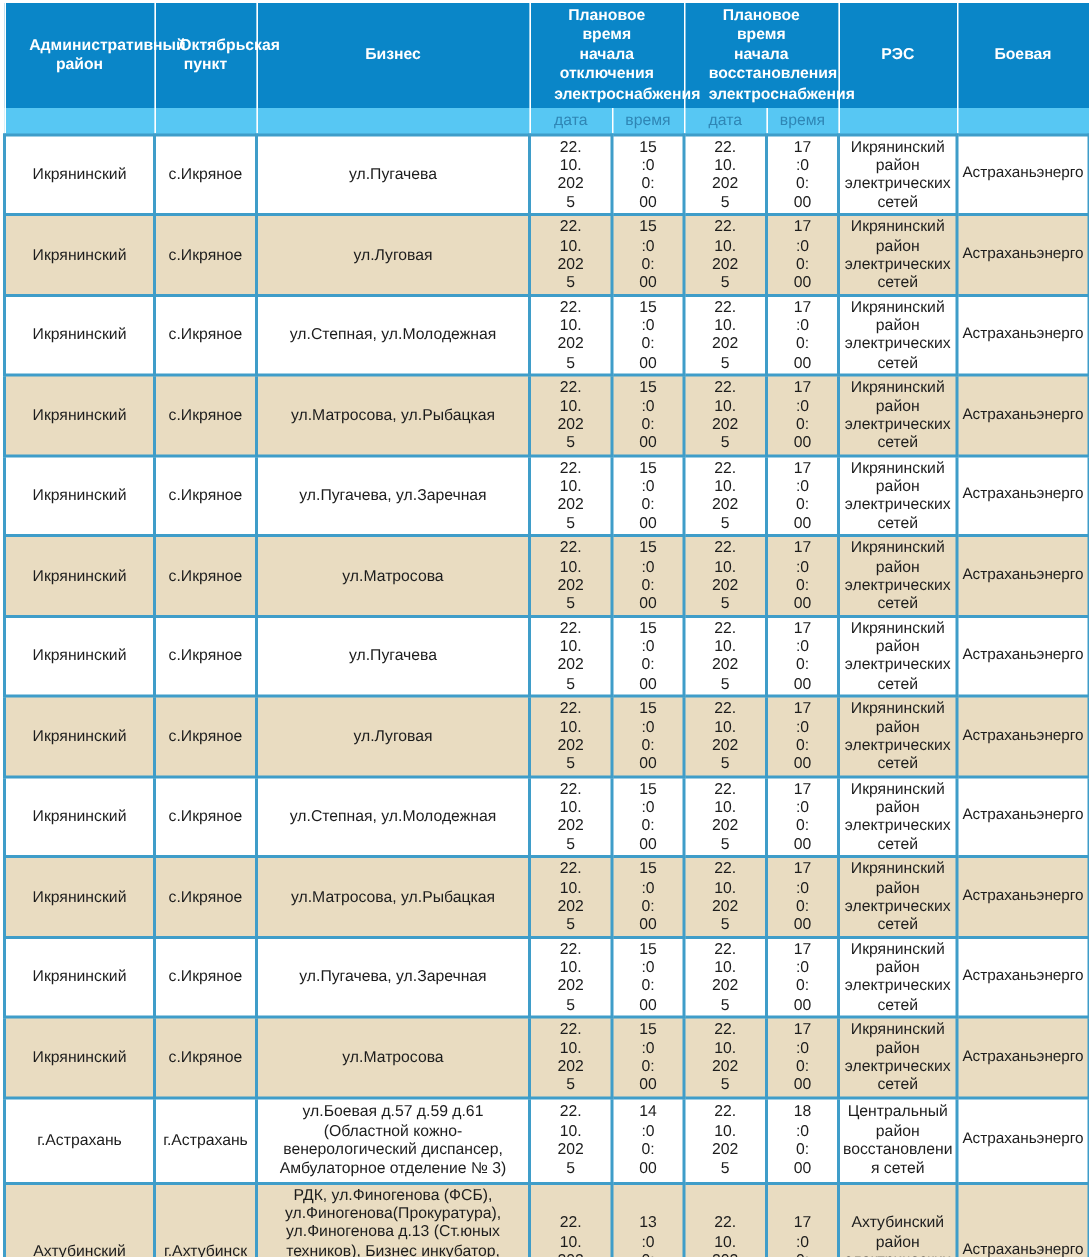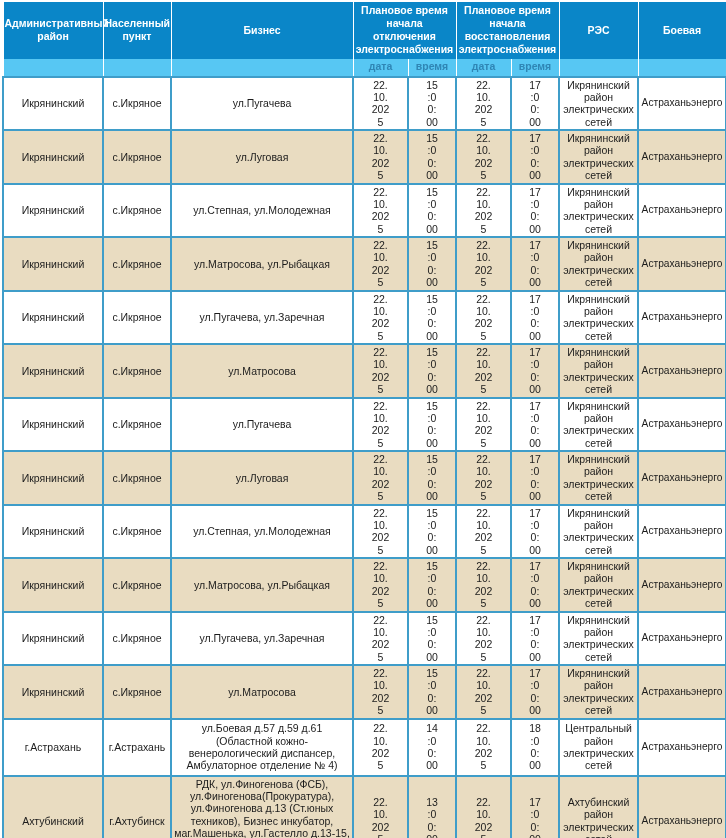--- a/index.html
+++ b/index.html
@@ -31,29 +31,29 @@
   .w8 { width: 88px; }
 
   thead th {
     background: var(--header-bg, #0a86c8);
     color: #ffffff;
     font-size: 10.5px;
     font-weight: bold;
     text-align: center;
     vertical-align: middle;
     border: 1px solid #ffffff;
-    padding: 2px 1px;
+    padding: 2px 16px;
     line-height: 1.25;
   }
   thead tr.main-header th { height: 40px; border-bottom: none; }
   thead tr.sub-header th {
     background: var(--subheader-bg, #57c7f3);
     color: #2f86b5;
     height: 15px;
-    font-weight: bold;
+    font-weight: normal;
     border-top: none;
     padding: 1px;
   }
   tbody td {
     border: 2px solid var(--border, #3f9dc9);
     font-size: 10.5px;
     color: #1c1c1c;
     text-align: center;
     vertical-align: middle;
     padding: 1px 2px;
@@ -82,21 +82,21 @@
         <col class="w3">
         <col class="w4">
       <col class="w5">
         <col class="w6">
         <col class="w7">
         <col class="w8">
     </colgroup>
     <thead>
       <tr class="main-header">
         <th>Административный район</th>
-        <th>Населенный пункт</th>
+        <th>Октябрьская пункт</th>
         <th>Бизнес</th>
         <th colspan="2">Плановое время начала отключения электроснабжения</th>
         <th colspan="2">Плановое время начала восстановления электроснабжения</th>
         <th>РЭС</th>
         <th>Боевая</th>
       </tr>
       <tr class="sub-header">
         <th></th>
         <th></th>
         <th></th>
@@ -237,26 +237,26 @@
           <td class="c-3">22.10.2025</td>
           <td class="c-4">15:00:00</td>
           <td class="c-5">22.10.2025</td>
           <td class="c-6">17:00:00</td>
           <td class="c-7">Икрянинский район электрических сетей</td>
           <td class="c-8">Астраханьэнерго</td>
         </tr>
         <tr>
           <td class="c-0">г.Астрахань</td>
           <td class="c-1">г.Астрахань</td>
-          <td class="c-2">ул.Боевая д.57 д.59 д.61 (Областной кожно-венерологический диспансер, Амбулаторное отделение № 4)</td>
+          <td class="c-2">ул.Боевая д.57 д.59 д.61 (Областной кожно-венерологический диспансер, Амбулаторное отделение № 3)</td>
           <td class="c-3">22.10.2025</td>
           <td class="c-4">14:00:00</td>
           <td class="c-5">22.10.2025</td>
           <td class="c-6">18:00:00</td>
-          <td class="c-7">Центральный район электрических сетей</td>
+          <td class="c-7">Центральный район восстановления сетей</td>
           <td class="c-8">Астраханьэнерго</td>
         </tr>
         <tr>
           <td class="c-0">Ахтубинский</td>
           <td class="c-1">г.Ахтубинск</td>
           <td class="c-2">РДК, ул.Финогенова (ФСБ), ул.Финогенова(Прокуратура), ул.Финогенова д.13 (Ст.юных техников), Бизнес инкубатор, маг.Машенька, ул.Гастелло д.13-15, д.24 ул.Октябрьская д.73-77, д.78-98</td>
           <td class="c-3">22.10.2025</td>
           <td class="c-4">13:00:00</td>
           <td class="c-5">22.10.2025</td>
           <td class="c-6">17:00:00</td>

